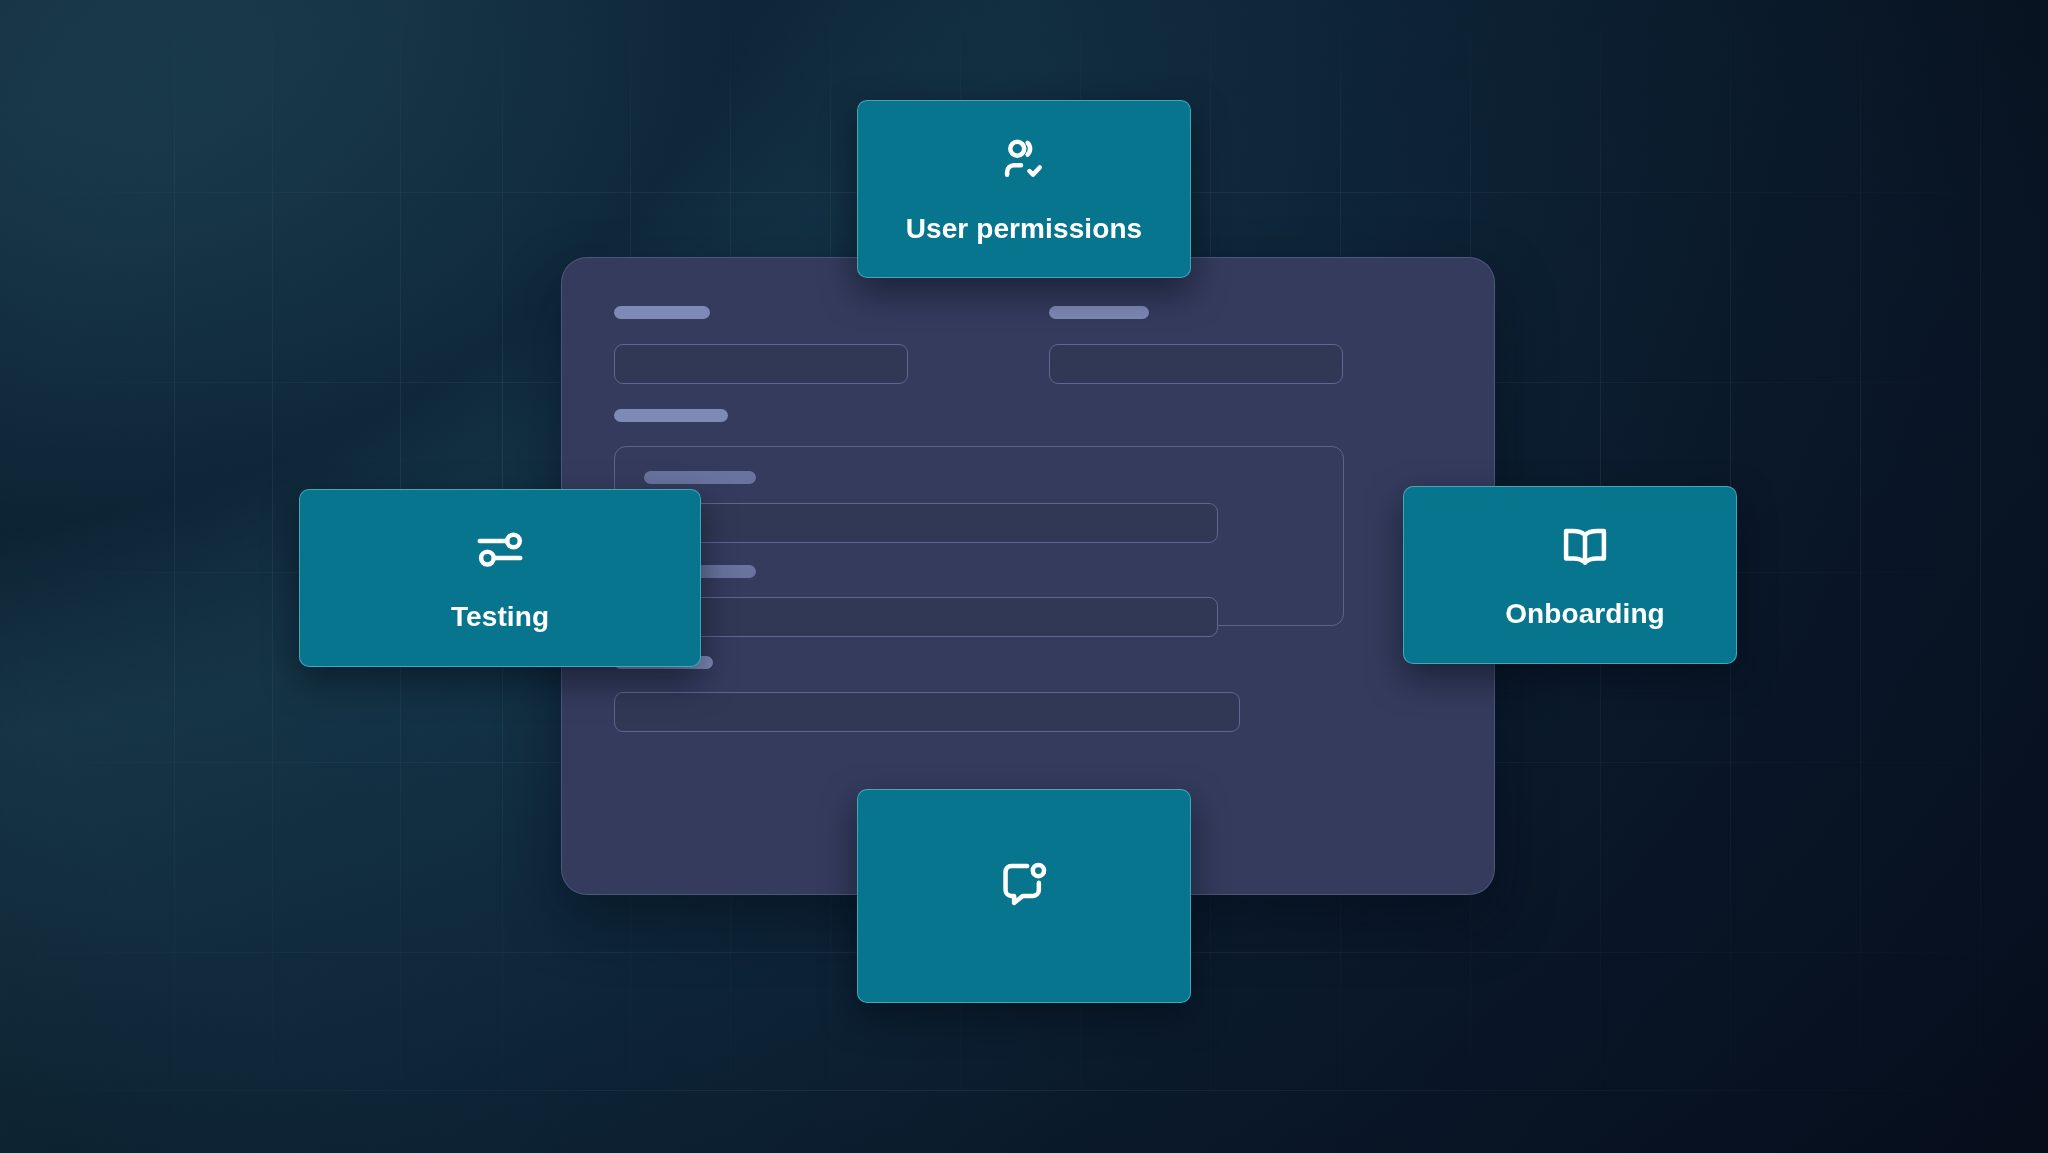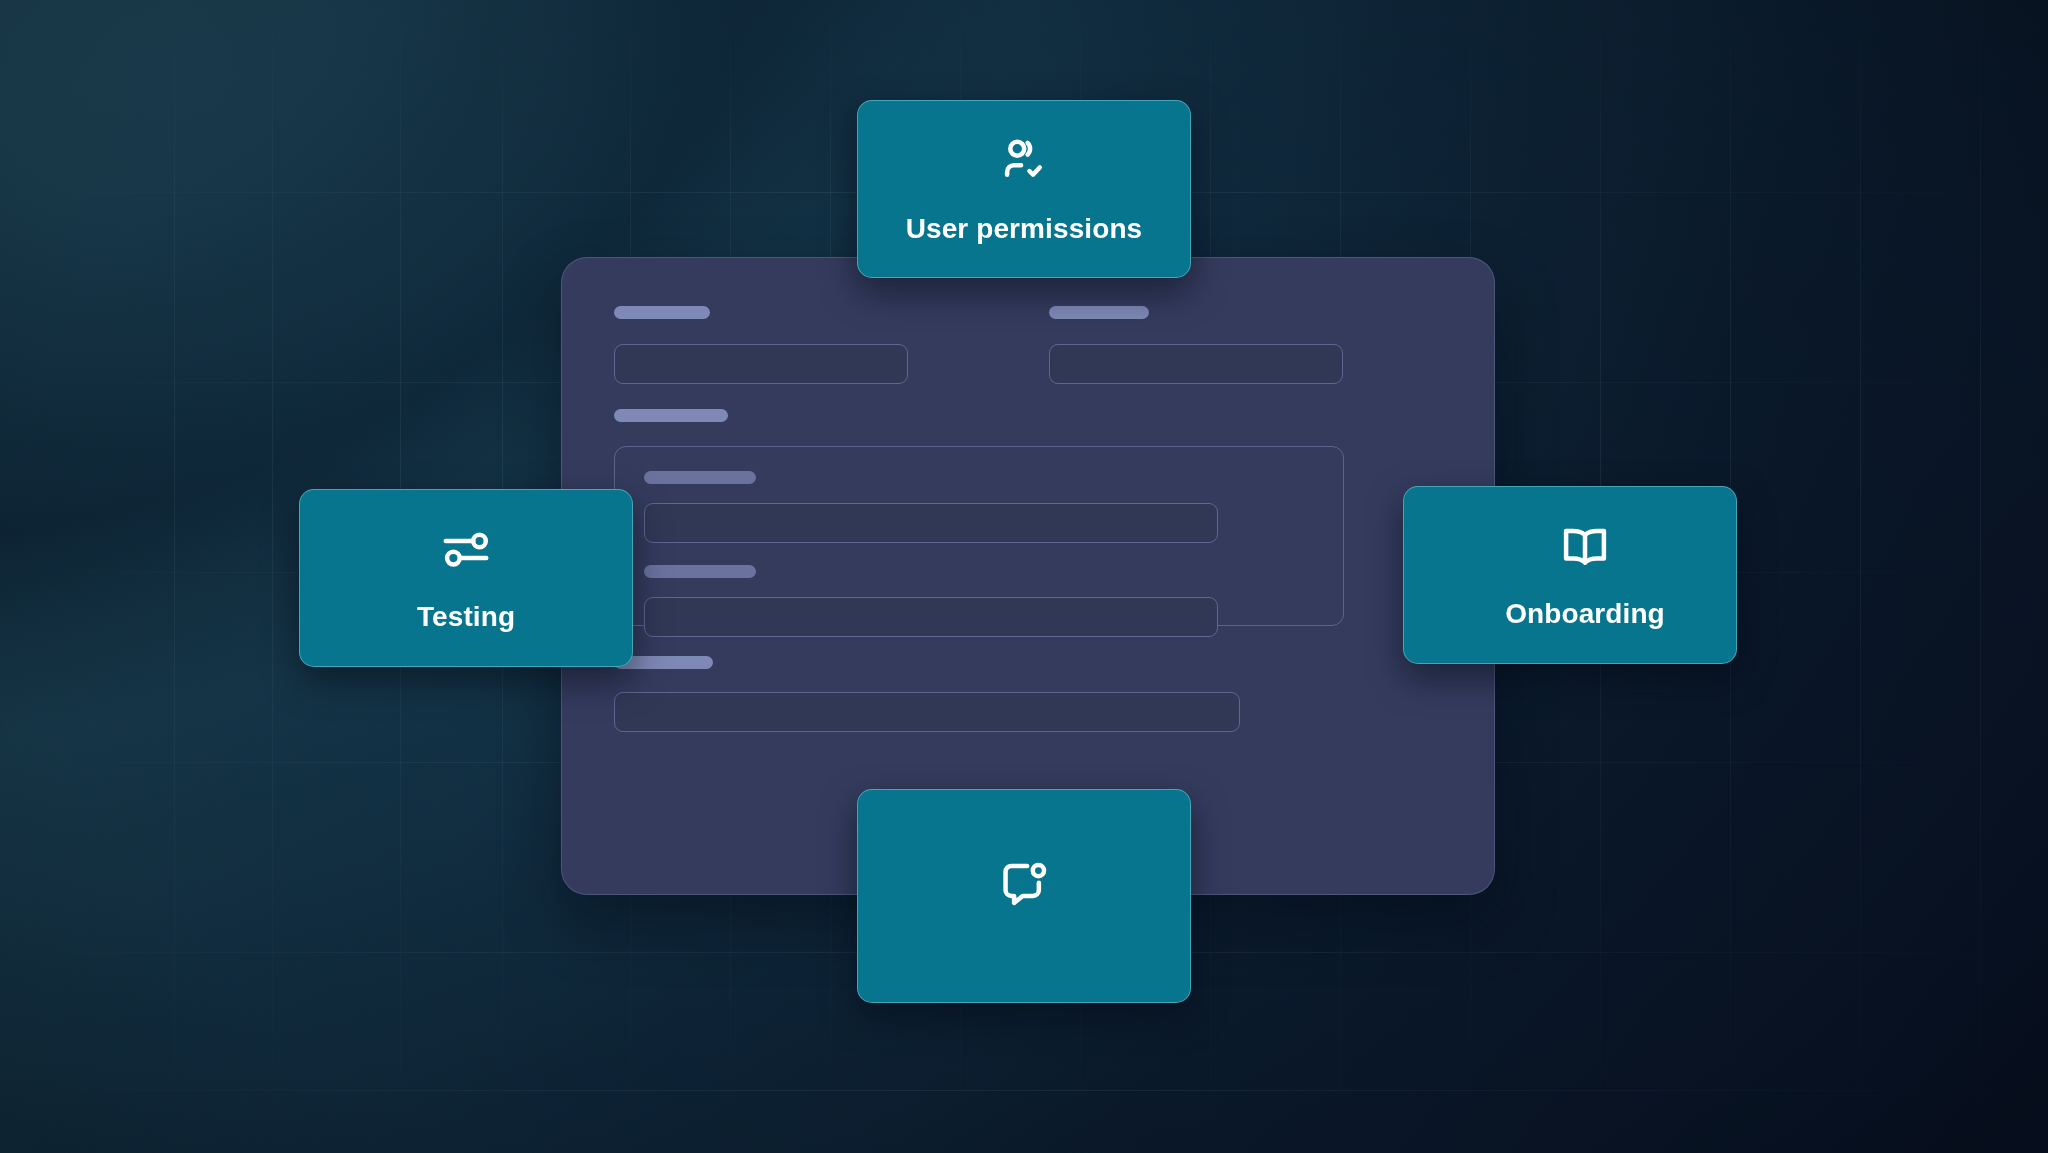--- a/index.html
+++ b/index.html
@@ -102,21 +102,21 @@
     border-radius: 12px;
     background: transparent;
     box-sizing: border-box;
   }
 
   
   .card {
     position: absolute;
     background: #07758e;
     border: 1px solid rgba(120,205,222,0.55);
-    border-radius: 15px;
+    border-radius: 10px;
     box-shadow: 0 14px 34px rgba(3,10,20,0.50);
     display: flex;
     flex-direction: column;
     align-items: center;
     justify-content: center;
     box-sizing: border-box;
   }
   .card .card-icon {
     display: block;
     line-height: 0;
@@ -130,21 +130,21 @@
     line-height: 1.16;
     white-space: pre-line;
   }
 
   #card-user-permissions {
     left: 857px;  top: 100px;  width: 334px; height: 178px;
   }
   #card-user-permissions .card-icon { margin-bottom: 26px; }
 
   #card-testing {
-    left: 299px;  top: 489px;  width: 334px; height: 178px;
+    left: 299px;  top: 489px;  width: 402px; height: 178px;
   }
   #card-testing .card-icon { margin-bottom: 24px; }
 
   #card-onboarding {
     left: 1403px; top: 486px;  width: 334px; height: 178px; padding-left: 30px;
   }
   #card-onboarding .card-icon { margin-bottom: 24px; }
 
   #card-reliable-cms {
     left: 857px;  top: 789px;  width: 334px; height: 214px;

